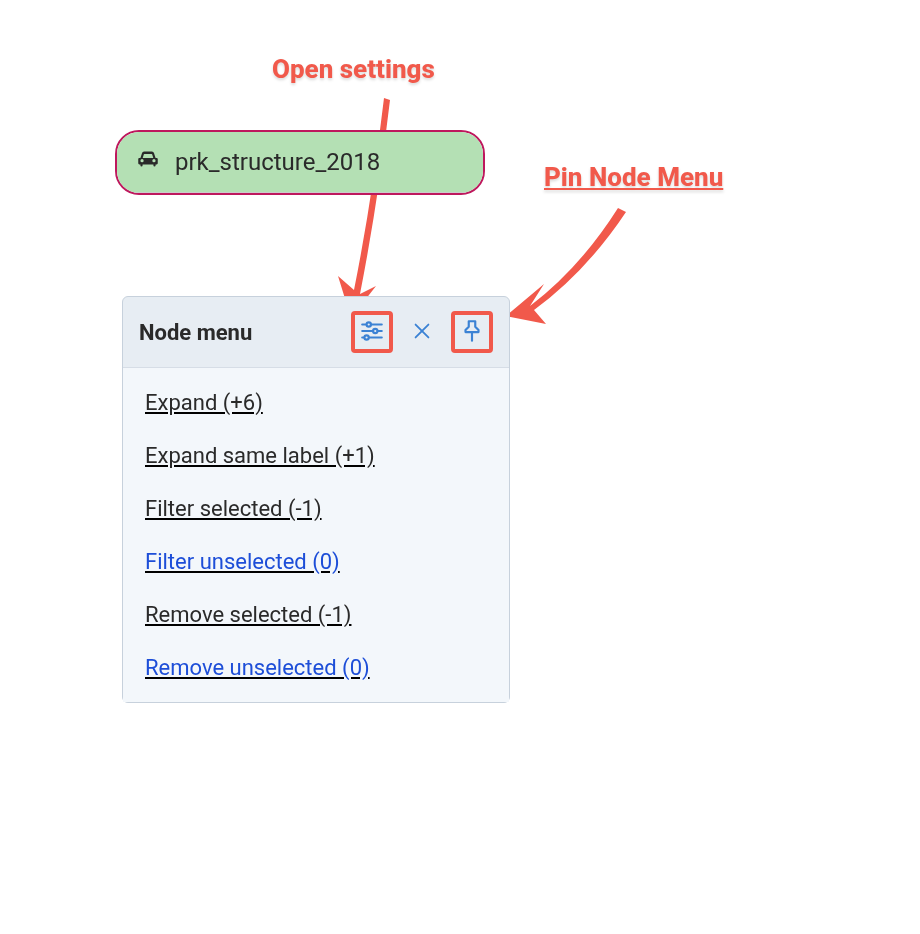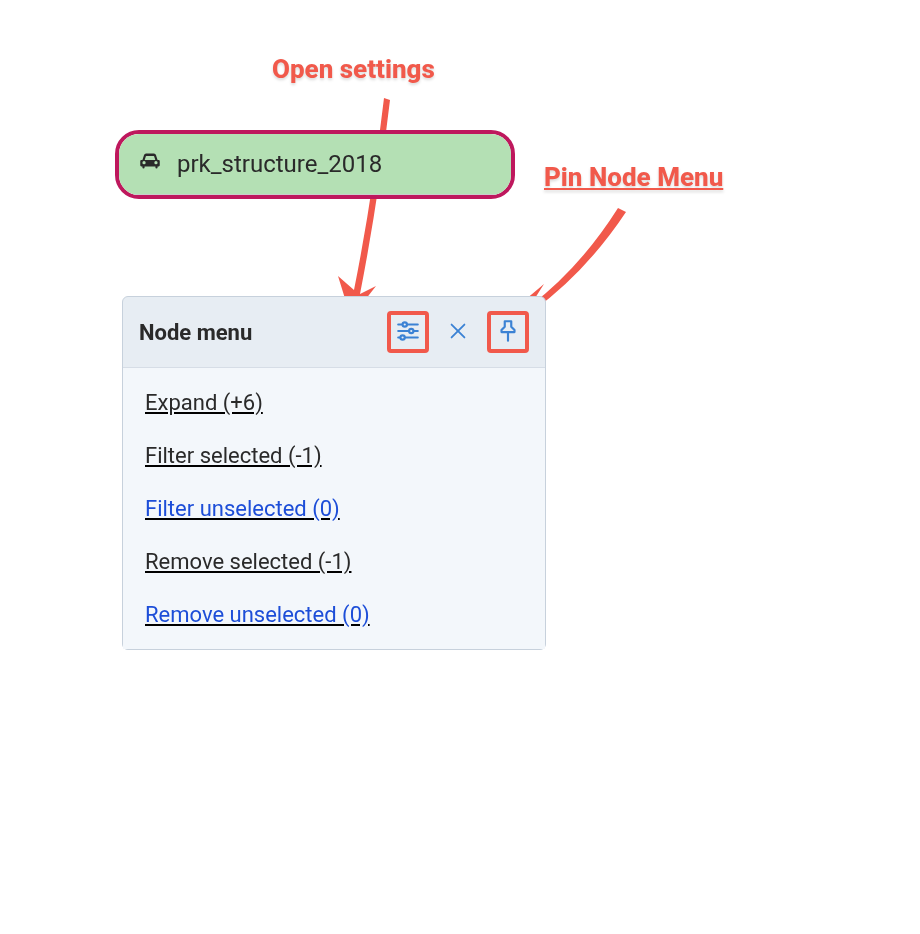--- a/index.html
+++ b/index.html
@@ -7,22 +7,22 @@
       font-family: -apple-system, BlinkMacSystemFont, "Segoe UI", Roboto, Helvetica, Arial, sans-serif;
       background: #fff;
       width: 920px;
       height: 934px;
       position: relative;
     }
     .node-card {
       position: absolute;
       left: 115px;
       top: 130px;
-      width: 400px;
-      border: 4px solid #be185d;
+      width: 370px;
+      border: 2px solid #be185d;
       border-radius: 24px;
       overflow: hidden;
       background: #fff;
     }
     .node-card-header {
       background: #b4e0b4;
       padding: 14px 18px;
       display: flex;
       align-items: center;
       gap: 14px;
@@ -33,21 +33,21 @@
     .node-card-body {
       background: #e8f0f8;
       padding: 16px 18px;
       font-size: 24px;
       color: #2a2a2a;
     }
     .menu-panel {
       position: absolute;
       left: 122px;
       top: 296px;
-      width: 424px;
+      width: 388px;
       background: #e7edf3;
       border: 1px solid #c7d1dc;
       border-radius: 6px;
       overflow: visible;
     }
     .menu-header {
       display: flex;
       align-items: center;
       padding: 14px 16px;
       gap: 8px;
@@ -156,18 +156,19 @@
       <span>
         <svg width="26" height="26" viewBox="0 0 24 24" fill="none" stroke="#3b82d4" stroke-width="2" stroke-linecap="round" stroke-linejoin="round">
           <path d="M9 3h6v5l3 3v2H6v-2l3-3V3z"></path>
             <line x1="12" y1="13" x2="12" y2="21"></line>
         </svg>
       </span>
     </button>
   </div>
   <div class="menu-list">
     <div class="menu-item">Expand (+6)</div>
+    <div class="menu-item">Expand same label (+1)</div>
     <div class="menu-item">Filter selected (-1)</div>
     <div class="menu-item disabled">Filter unselected (0)</div>
     <div class="menu-item">Remove selected (-1)</div>
     <div class="menu-item disabled">Remove unselected (0)</div>
   </div>
 </div>
 
 </body></html>

